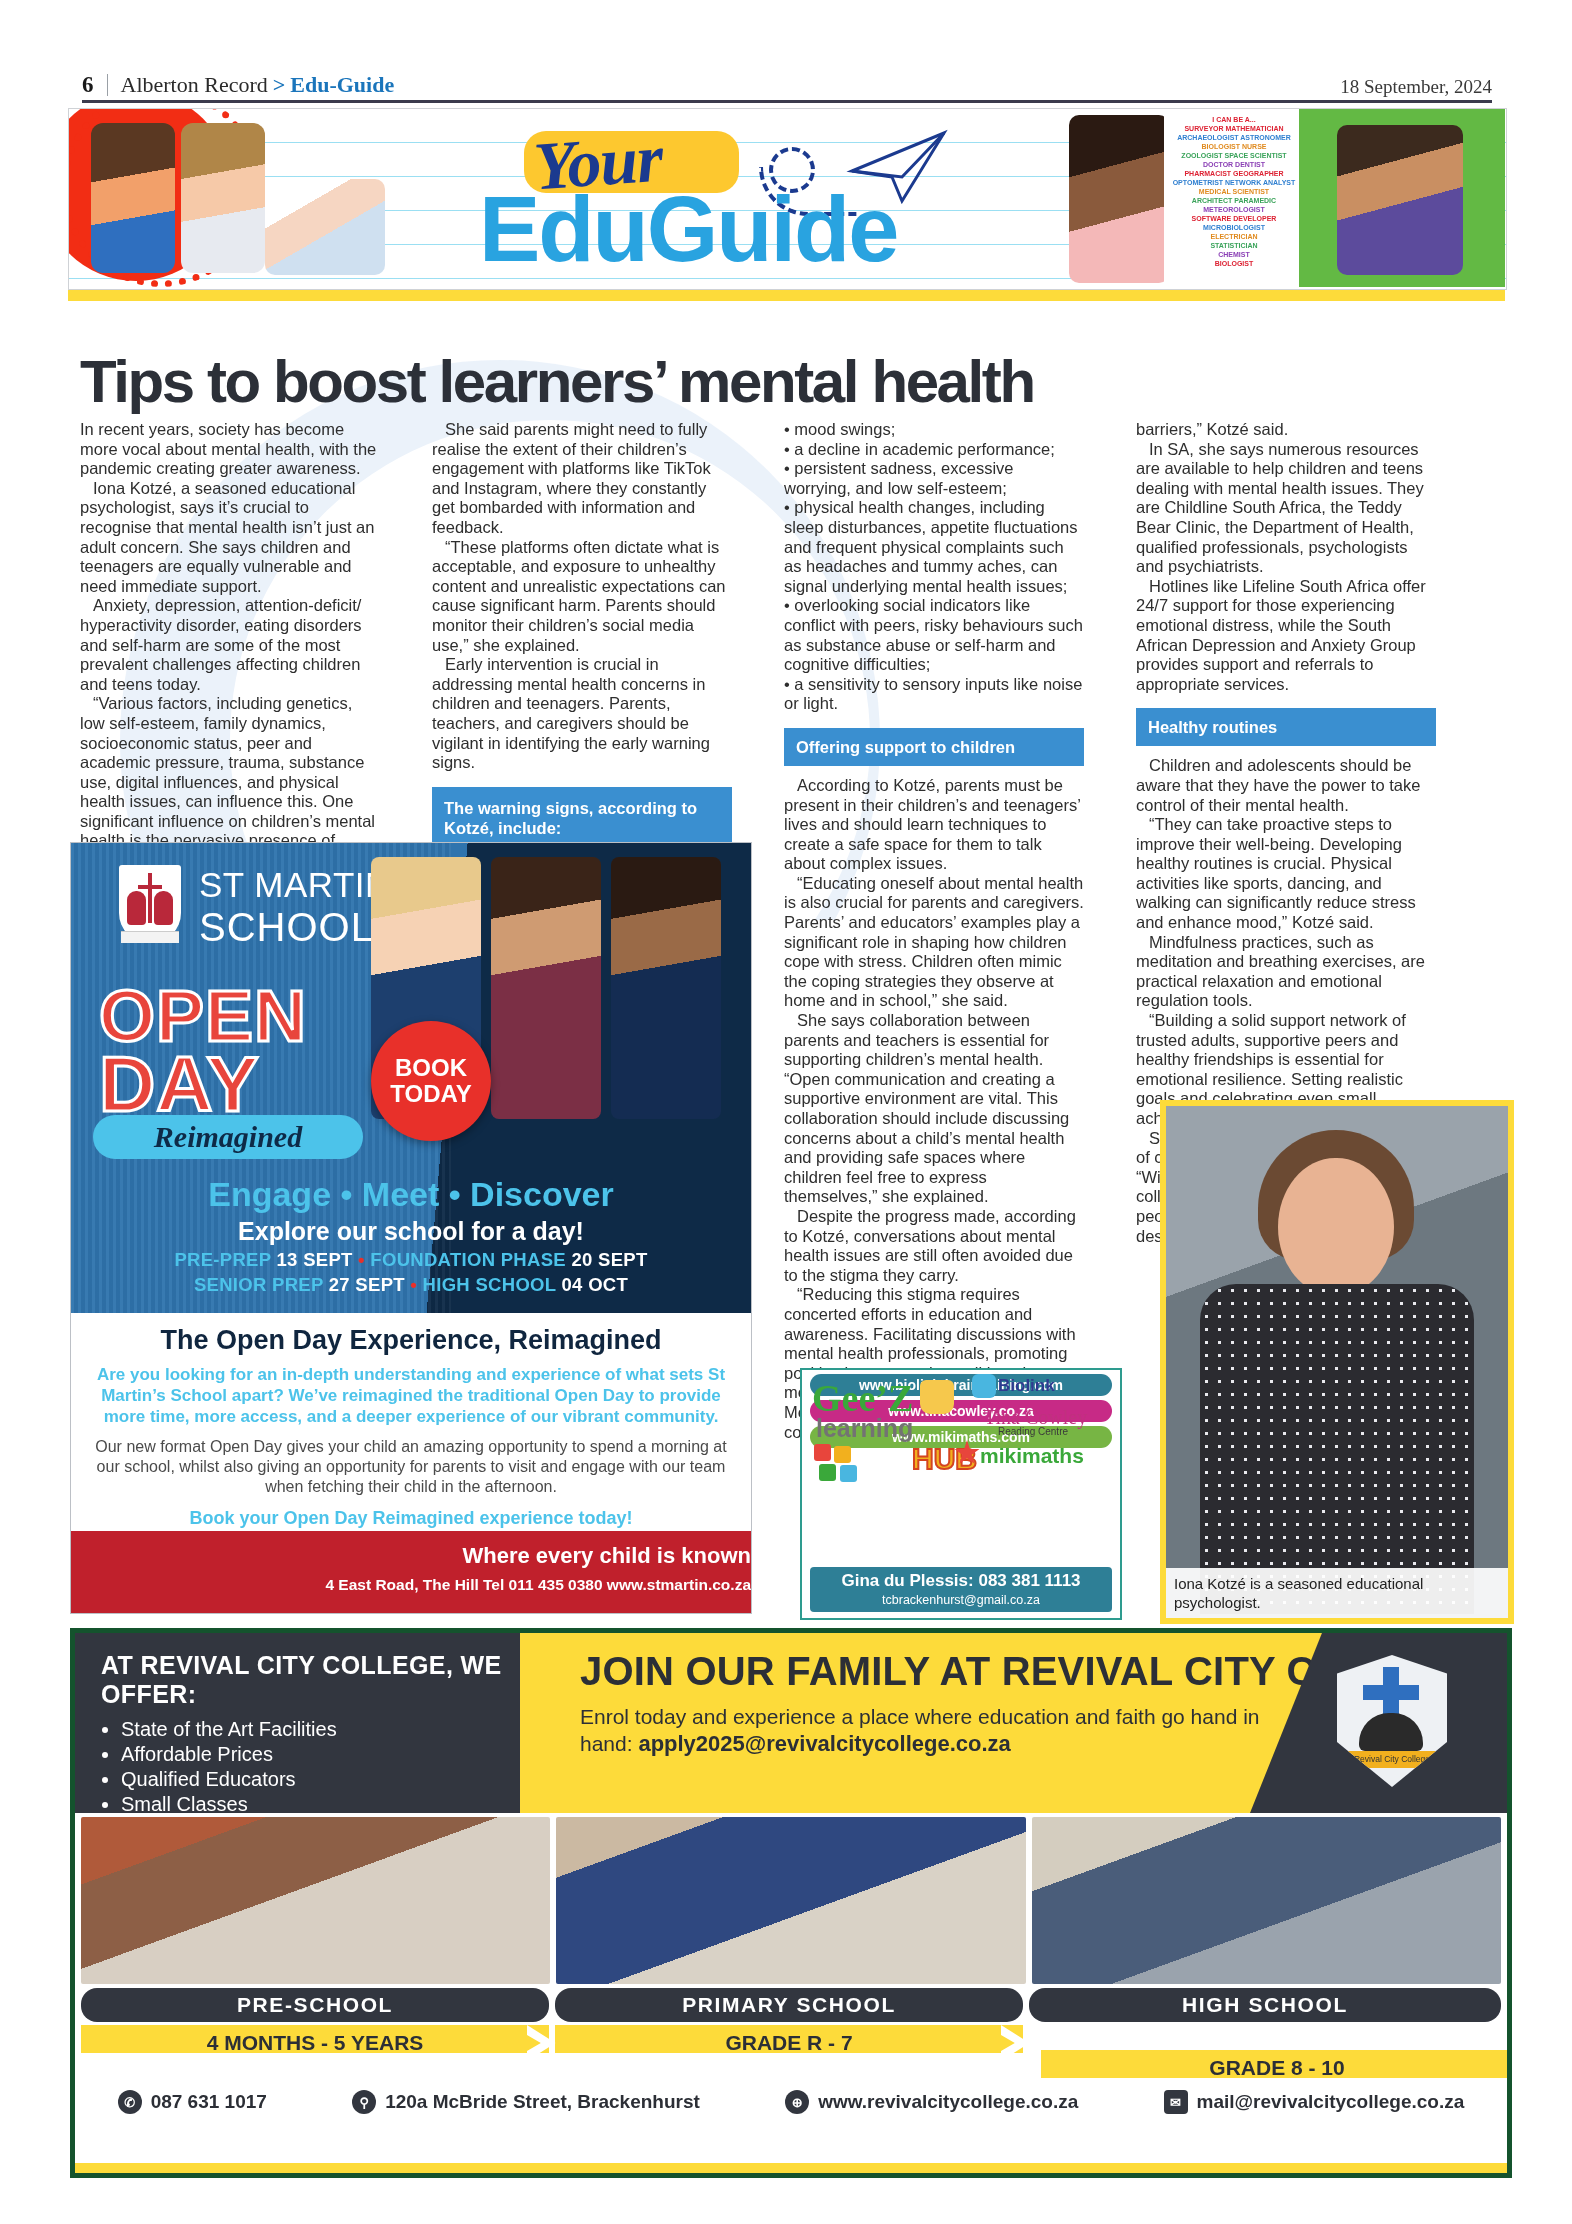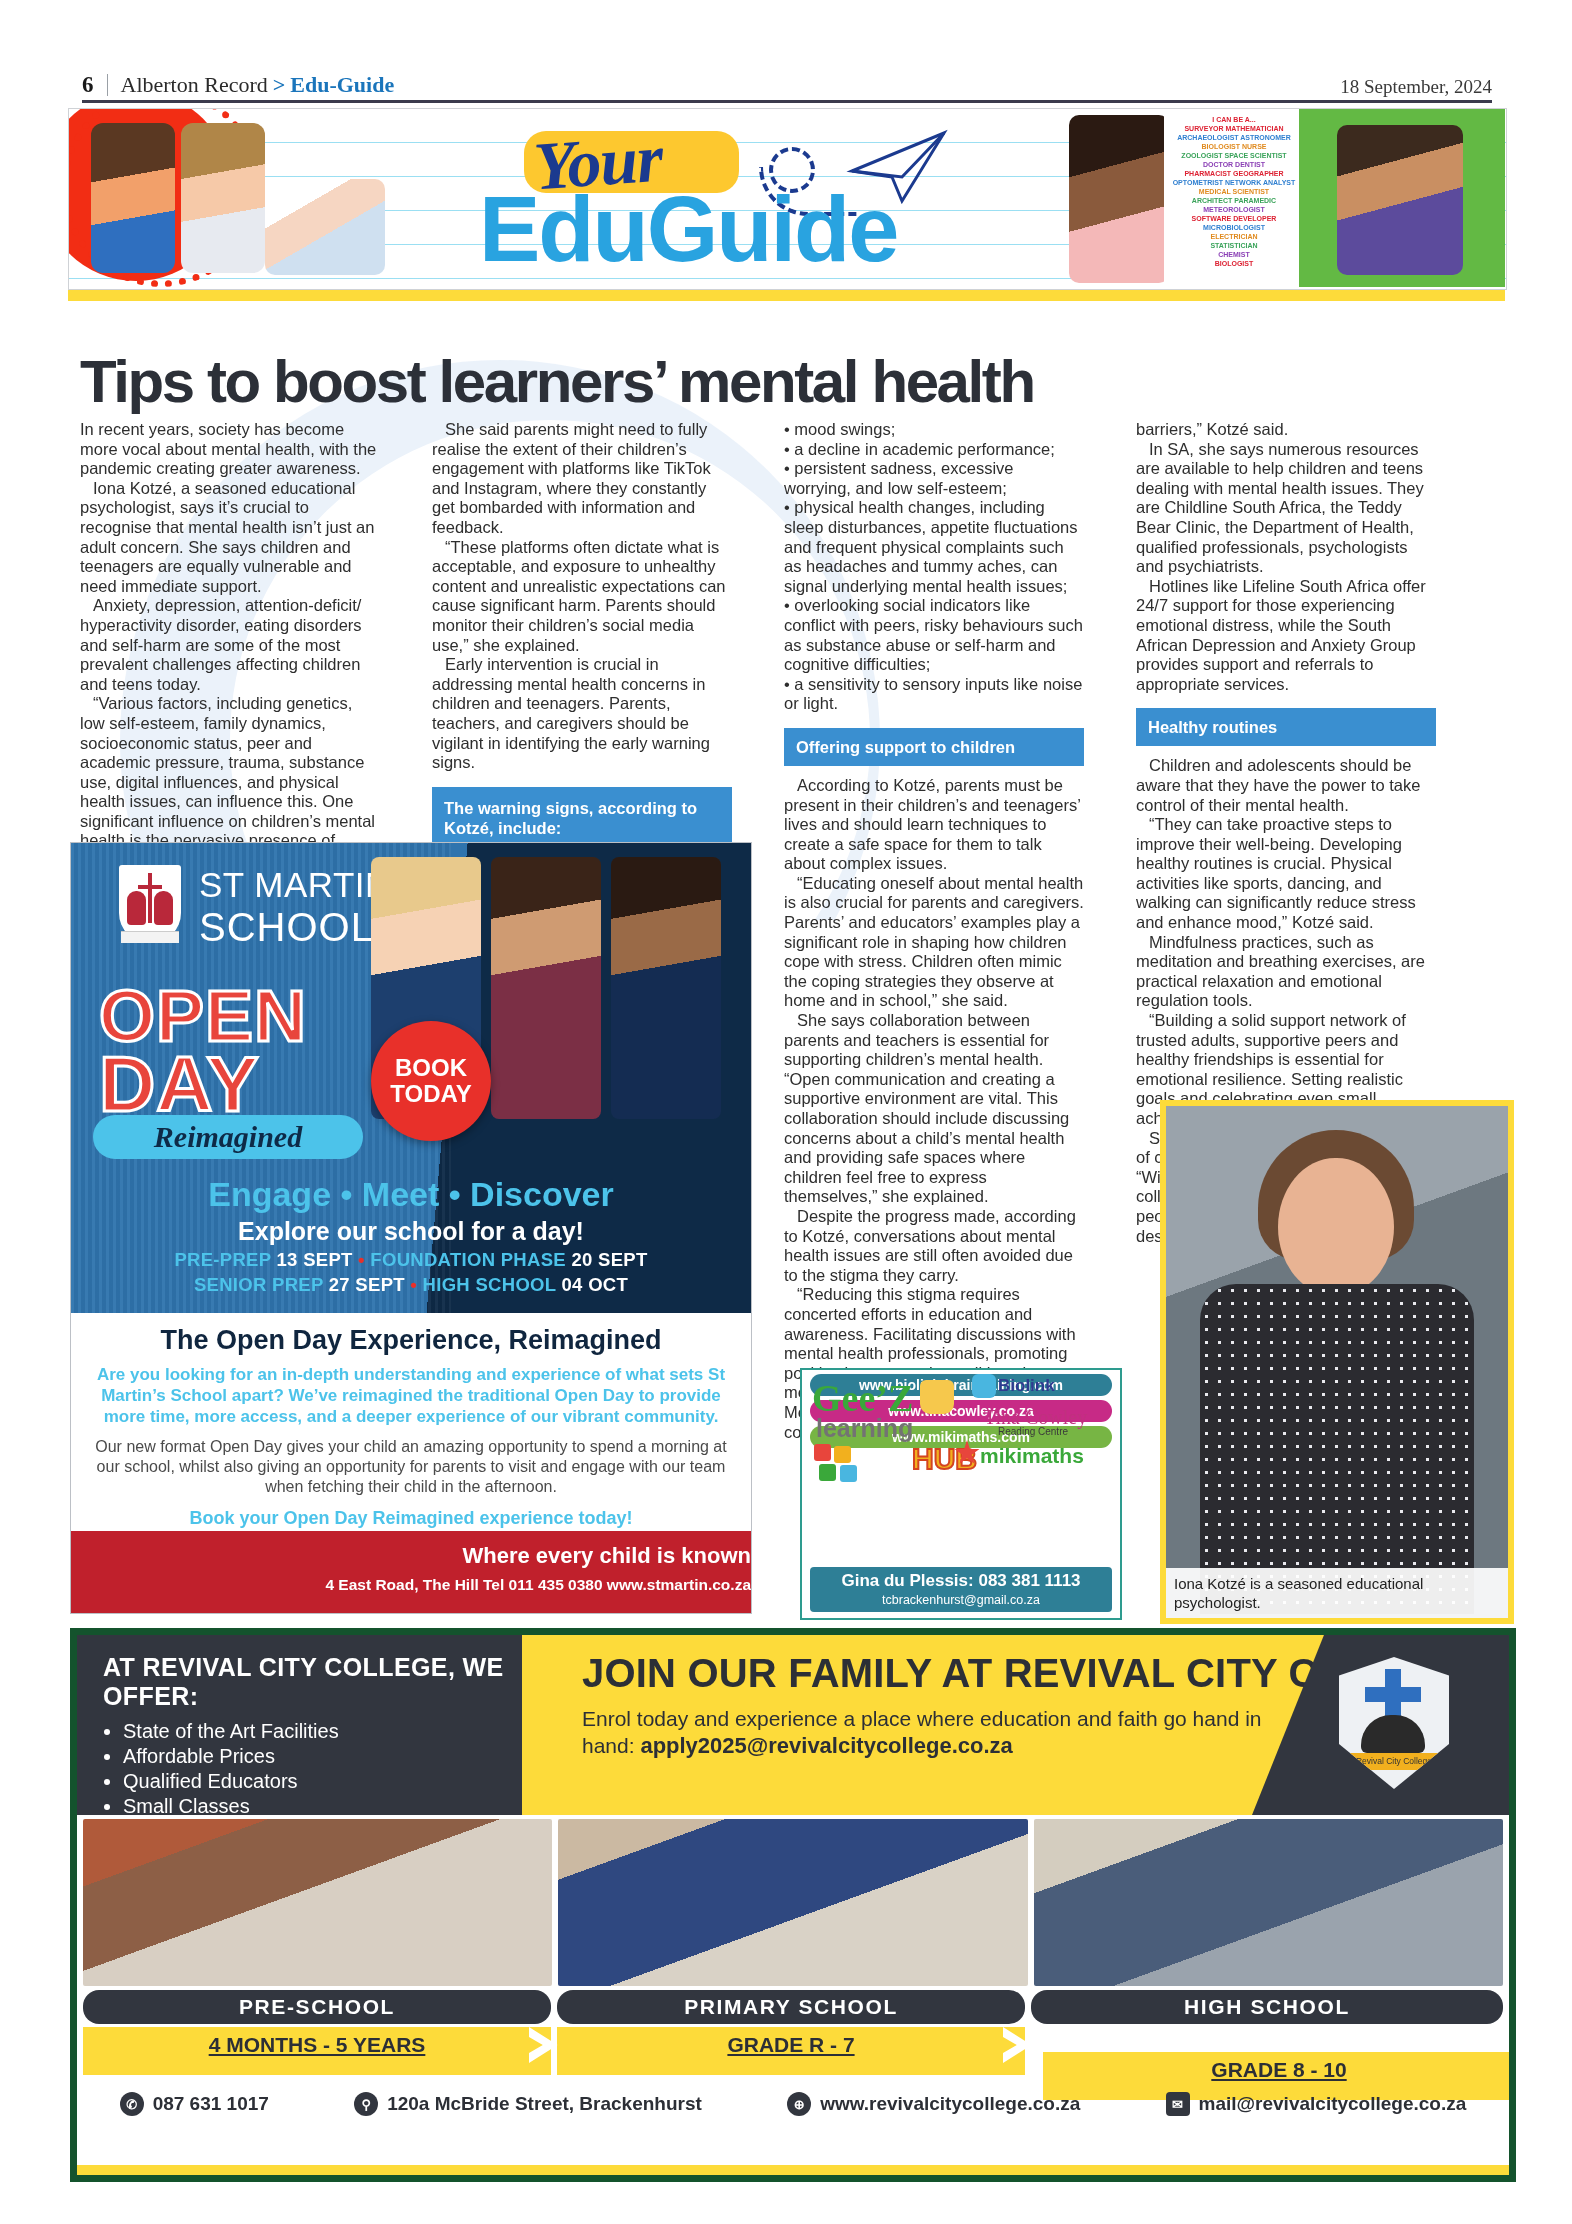--- a/index.html
+++ b/index.html
@@ -146,21 +146,21 @@
   .kotze{position:absolute;left:1160px;top:1100px;width:342px;height:512px;border:6px solid #fddb3a;background:#6f6f6f;overflow:hidden;}
   .kotze .bg{position:absolute;inset:0;background:linear-gradient(160deg,#9aa3ab 0 30%,#6d7880 30% 100%);}
   .kotze .hair{position:absolute;left:92px;top:24px;width:156px;height:130px;border-radius:78px 78px 40px 40px;background:#6b4a33;}
   .kotze .face{position:absolute;left:112px;top:52px;width:116px;height:138px;border-radius:58px/70px;background:#e8b393;}
   .kotze .body{position:absolute;left:34px;top:178px;width:274px;height:330px;border-radius:36px 36px 0 0;
         background:#2b2b30;background-image:radial-gradient(#e9e9ee 1.6px, transparent 1.7px);background-size:13px 13px;}
   .kotze-cap{position:absolute;left:0;bottom:0;width:100%;background:rgba(255,255,255,.92);
         font-size:15px;line-height:19px;color:#222;padding:6px 8px;box-sizing:border-box;}
 
   
-  .rev{position:absolute;left:70px;top:1628px;width:1432px;height:540px;border:7px solid #14532d;background:#fff;overflow:hidden;}
+  .rev{position:absolute;left:70px;top:1628px;width:1432px;height:540px;border:5px solid #14532d;background:#fff;overflow:hidden;}
   .rev-dark{position:absolute;left:0;top:0;width:445px;height:180px;background:#32363f;color:#fff;padding:18px 0 0 26px;box-sizing:border-box;}
   .rev-dark h4{margin:0;font-size:25px;font-weight:bold;line-height:29px;letter-spacing:.4px;}
   .rev-dark ul{margin:8px 0 0 0;padding-left:20px;font-size:20px;line-height:25px;font-weight:normal;}
   .rev-yellow{position:absolute;left:445px;top:0;width:987px;height:180px;background:#fddb3a;color:#2c2f36;}
   .rev-yellow h2{margin:0;padding:16px 0 0 60px;font-size:40px;font-weight:bold;line-height:44px;letter-spacing:.2px;}
   .rev-yellow p{margin:0;padding:10px 0 0 60px;font-size:21px;line-height:27px;width:700px;}
   .rev-yellow .mail{font-weight:bold;font-size:22px;}
   .rev-diag{position:absolute;left:1175px;top:0;width:257px;height:180px;background:#32363f;
       clip-path:polygon(28% 0,100% 0,100% 100%,0 100%);}
   .shield{position:absolute;left:1262px;top:22px;width:110px;height:132px;background:#eef1f4;
@@ -171,22 +171,22 @@
   .shield .band{position:absolute;left:2px;top:96px;width:106px;height:17px;background:#f2b01e;}
   .shield .bandtxt{position:absolute;left:2px;top:96px;width:106px;height:17px;font-size:8.5px;color:#333;text-align:center;line-height:17px;}
   .photos{position:absolute;left:0;top:180px;width:1432px;height:175px;display:flex;gap:6px;padding:4px 6px;box-sizing:border-box;}
   .ph{flex:1;border-radius:2px;}
   .ph1{background:linear-gradient(160deg,#b05a3a 0 20%,#8d5f46 20% 45%,#d8cfc3 45%);}
   .ph2{background:linear-gradient(160deg,#cbb9a2 0 18%,#2f4880 18% 55%,#d9d2c6 55%);}
   .ph3{background:linear-gradient(160deg,#d4cdbf 0 22%,#4a5d7a 22% 58%,#9aa3ad 58%);}
   .phlbl{position:absolute;top:355px;height:34px;background:#32363f;color:#fff;font-weight:bold;font-size:21px;
      letter-spacing:1.6px;text-align:center;line-height:34px;border-radius:16px;}
   .l1b{left:6px;width:468px;} .l2b{left:480px;width:468px;} .l3b{left:954px;width:472px;}
-  .gradeband{position:absolute;top:392px;height:48px;background:#fddb3a;color:#2c2f36;font-weight:bold;font-size:21px;
-     text-align:center;line-height:36px;text-decoration:underline;}
+  .gradeband{position:absolute;top:392px;height:28px;background:#fddb3a;color:#2c2f36;font-weight:bold;font-size:21px;
+     text-align:center;line-height:36px;}
   .g1b{left:6px;width:468px;} .g2b{left:480px;width:468px;} .g3b{left:966px;width:472px;margin-top:25px;}
   .chev{position:absolute;top:392px;width:46px;height:36px;background:#fff;
      clip-path:polygon(0 0,62% 50%,0 100%,0 72%,30% 50%,0 28%);}
   .chev1{left:452px;} .chev2{left:926px;}
   .rev-foot{position:absolute;left:0;top:440px;width:1432px;height:58px;display:flex;align-items:center;
       justify-content:space-around;font-weight:bold;font-size:19px;color:#2c2f36;}
   .rev-foot .it{display:flex;align-items:center;gap:9px;}
   .ic{width:24px;height:24px;border-radius:50%;background:#32363f;color:#fff;font-size:13px;
       display:flex;align-items:center;justify-content:center;}
   .ic.sq{border-radius:4px;}

